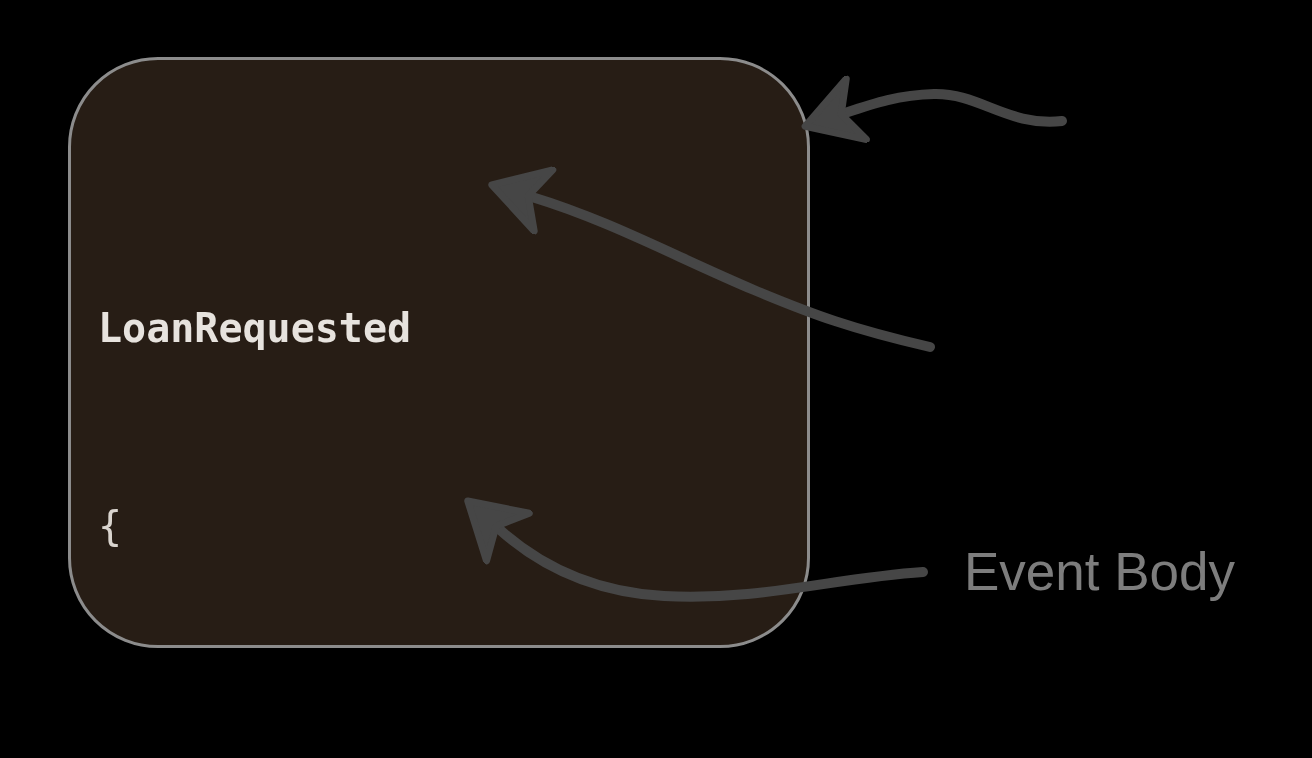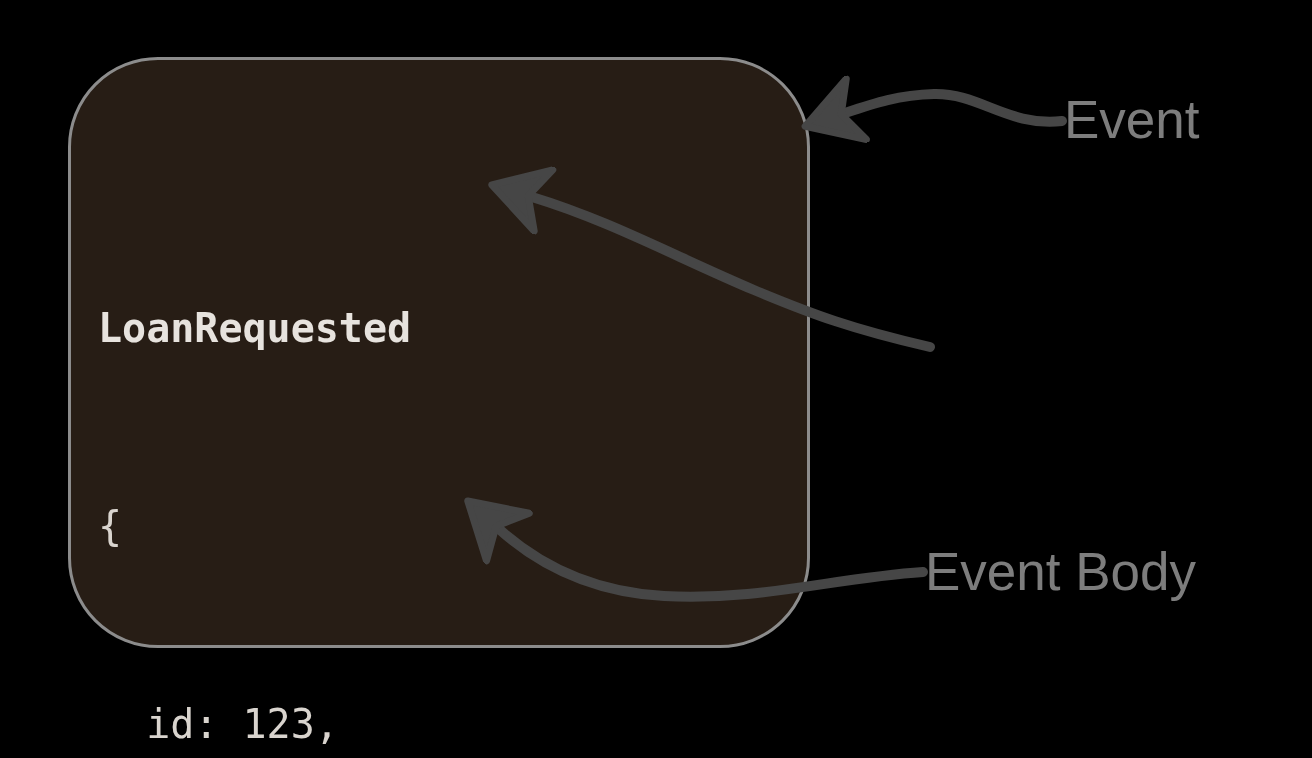--- a/index.html
+++ b/index.html
@@ -51,50 +51,48 @@
   .anno-label {
     position: absolute;
     font-size: 53px;
     line-height: 64px;
     font-weight: 400;
     color: #7d7d7d;
     white-space: nowrap;
   }
   .label-event      { left: 1064px; top: 88px;  }
   .label-event-type { left: 932px;  top: 315px; }
-  .label-event-body { left: 925px;  top: 540px; }
+  .label-event-body { left: 964px;  top: 540px; }
 </style>
 </head>
 <body>
 
 <div class="canvas">
 
   <div class="event-card">
     <div class="code-block">
       <div class="code-title">LoanRequested</div>
       <div class="code-line">{</div>
-      <div class="code-line">  id: 123,</div>
       
       
       
     </div>
   </div>
 
   <svg class="arrows" viewBox="0 0 1312 758" xmlns="http://www.w3.org/2000/svg" aria-hidden="true">
     <defs>
       <marker id="ah" viewBox="0 0 70 70" refX="20" refY="35" markerWidth="70" markerHeight="70" markerUnits="userSpaceOnUse" orient="auto">
         <path d="M62 35 L8 3 L24 35 L8 67 Z" fill="#464646" stroke="#464646" stroke-width="7" stroke-linejoin="round"></path>
       </marker>
     </defs>
 
     <path d="M 1062 121 C 1008 127, 980 93, 934 94 C 899 95, 875 103, 845 113" fill="none" stroke="#464646" stroke-width="10" stroke-linecap="round" marker-end="url(#ah)"></path>
 
     <path d="M 930 347 C 852 329, 814 315, 754 290 C 674 256, 608 220, 532 197" fill="none" stroke="#464646" stroke-width="10" stroke-linecap="round" marker-end="url(#ah)"></path>
 
     <path d="M 923 572 C 833 578, 760 601, 664 596 C 592 592, 538 564, 499 529" fill="none" stroke="#464646" stroke-width="10" stroke-linecap="round" marker-end="url(#ah)"></path>
   </svg>
 
-  <div class="anno-label label-event">Event</div>
 
 
   <div class="anno-label label-event-body">Event Body</div>
 
 </div>
 
 </body></html>

